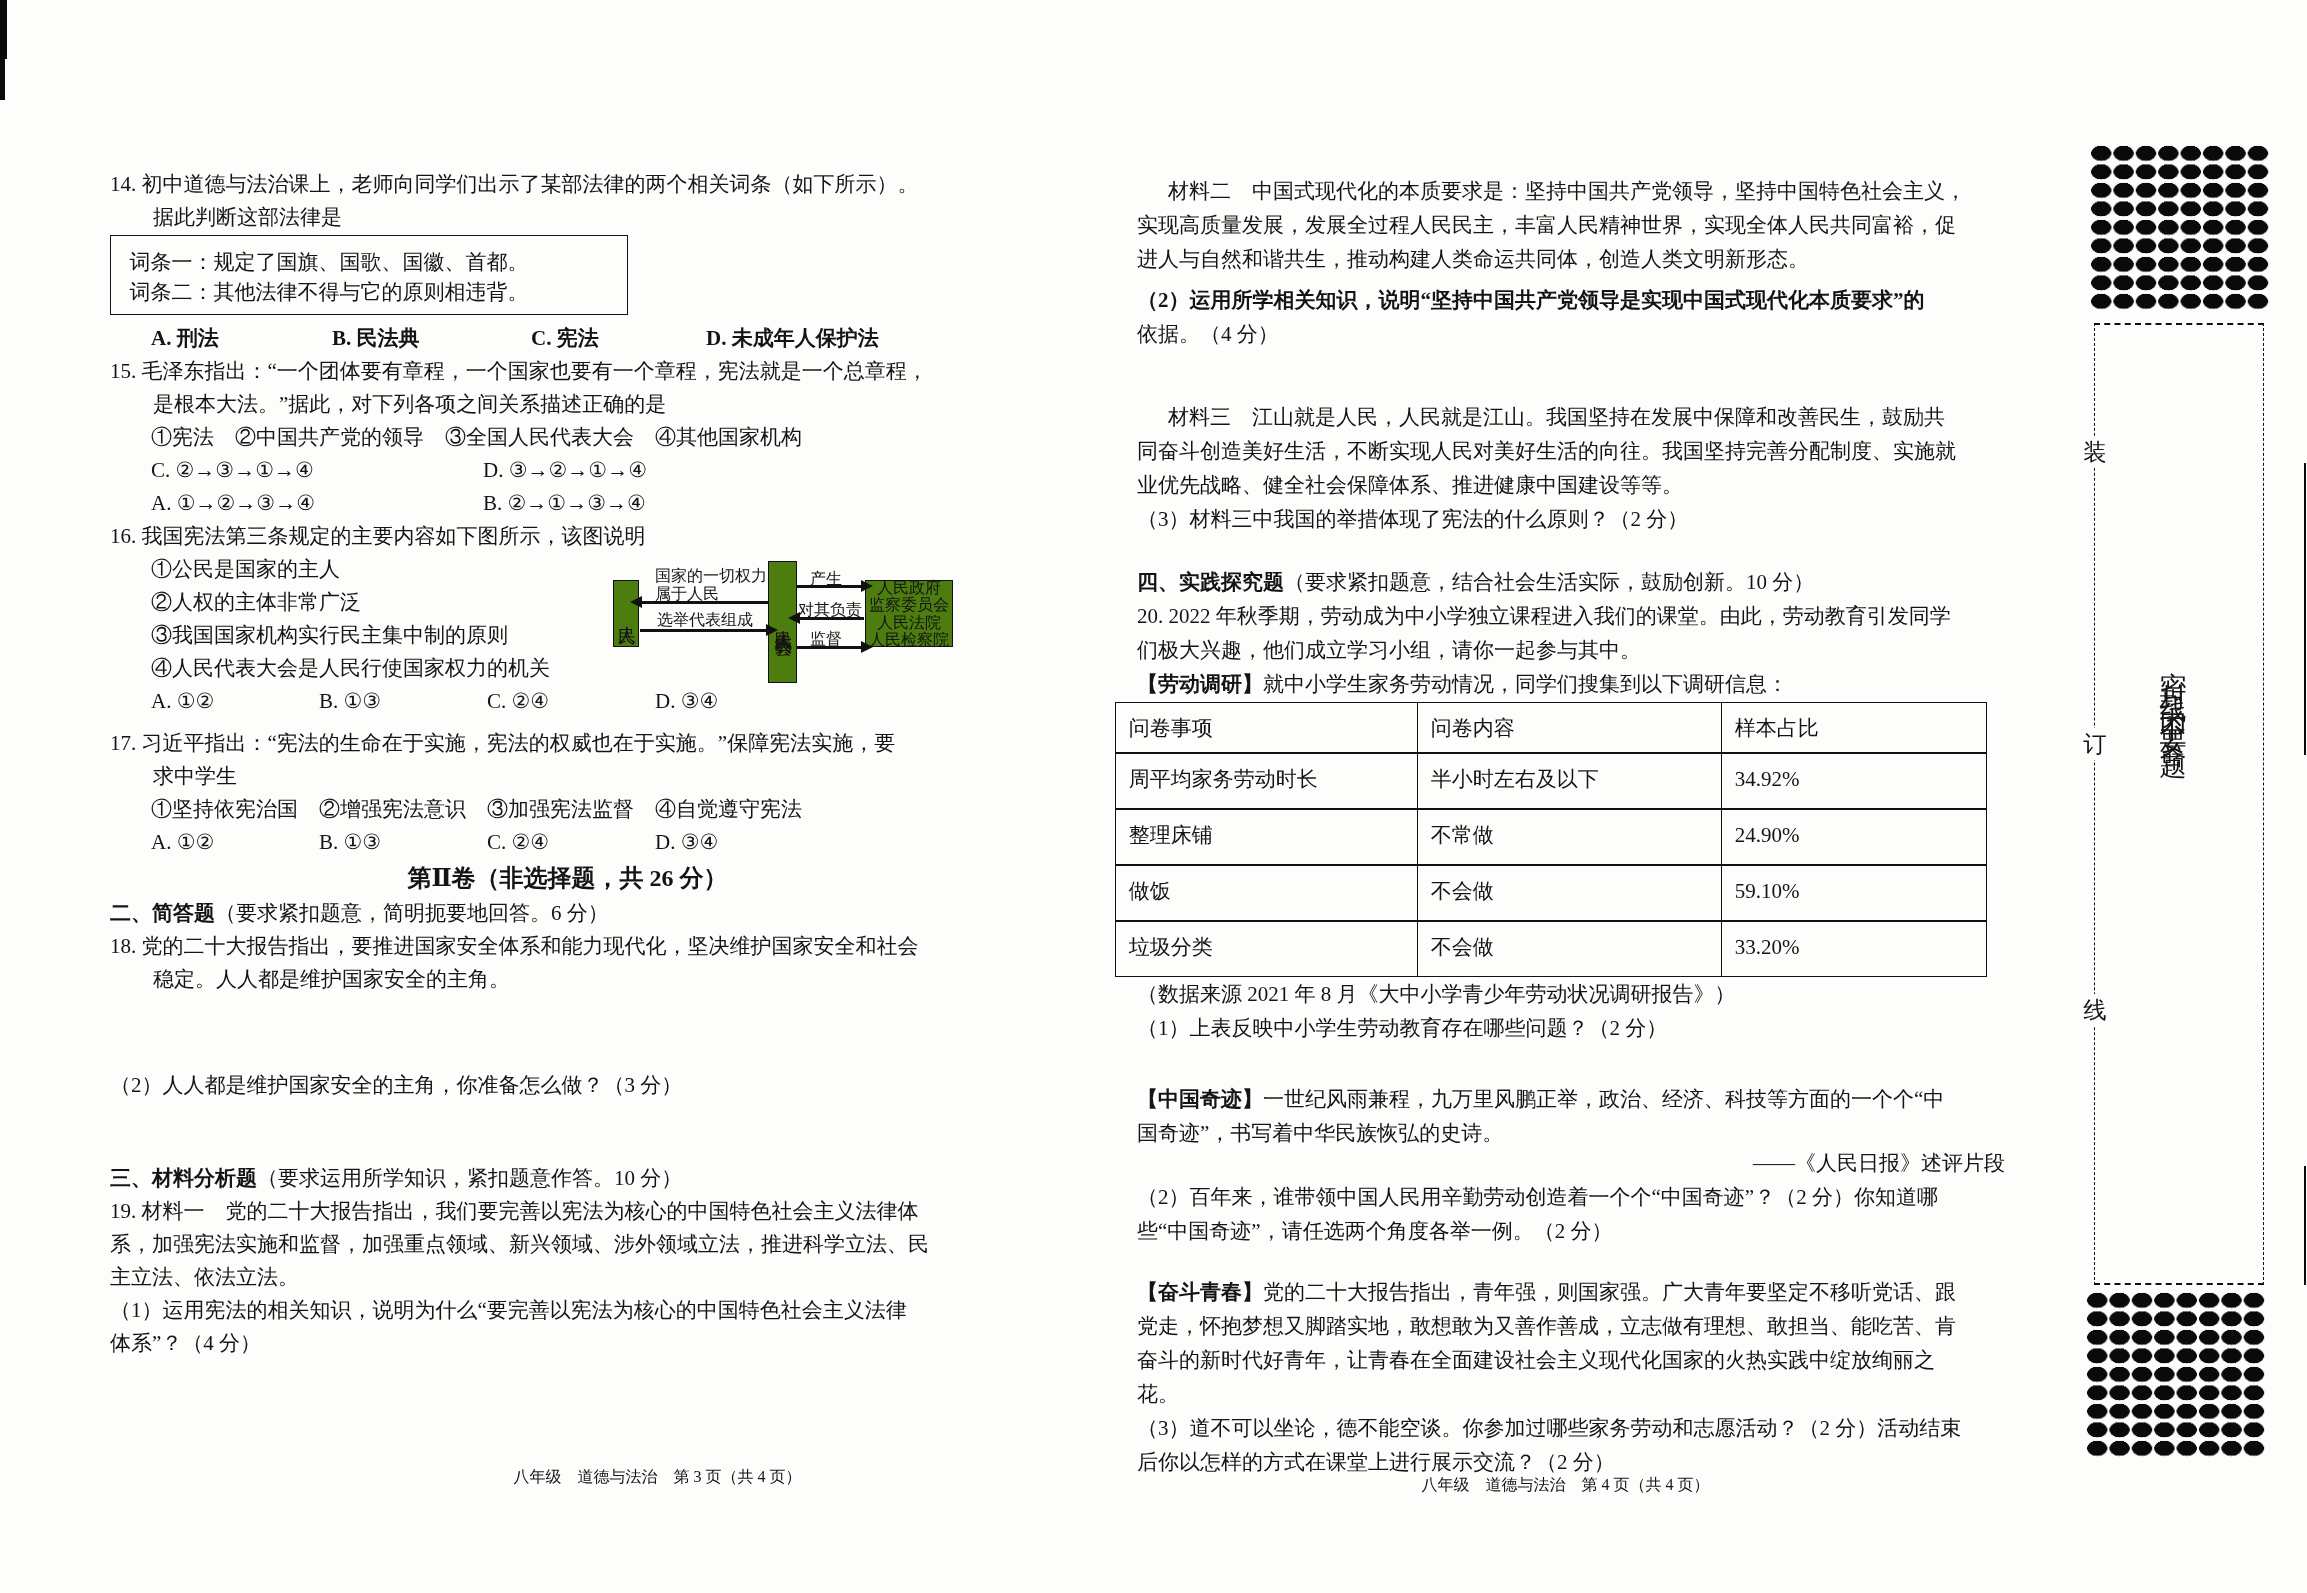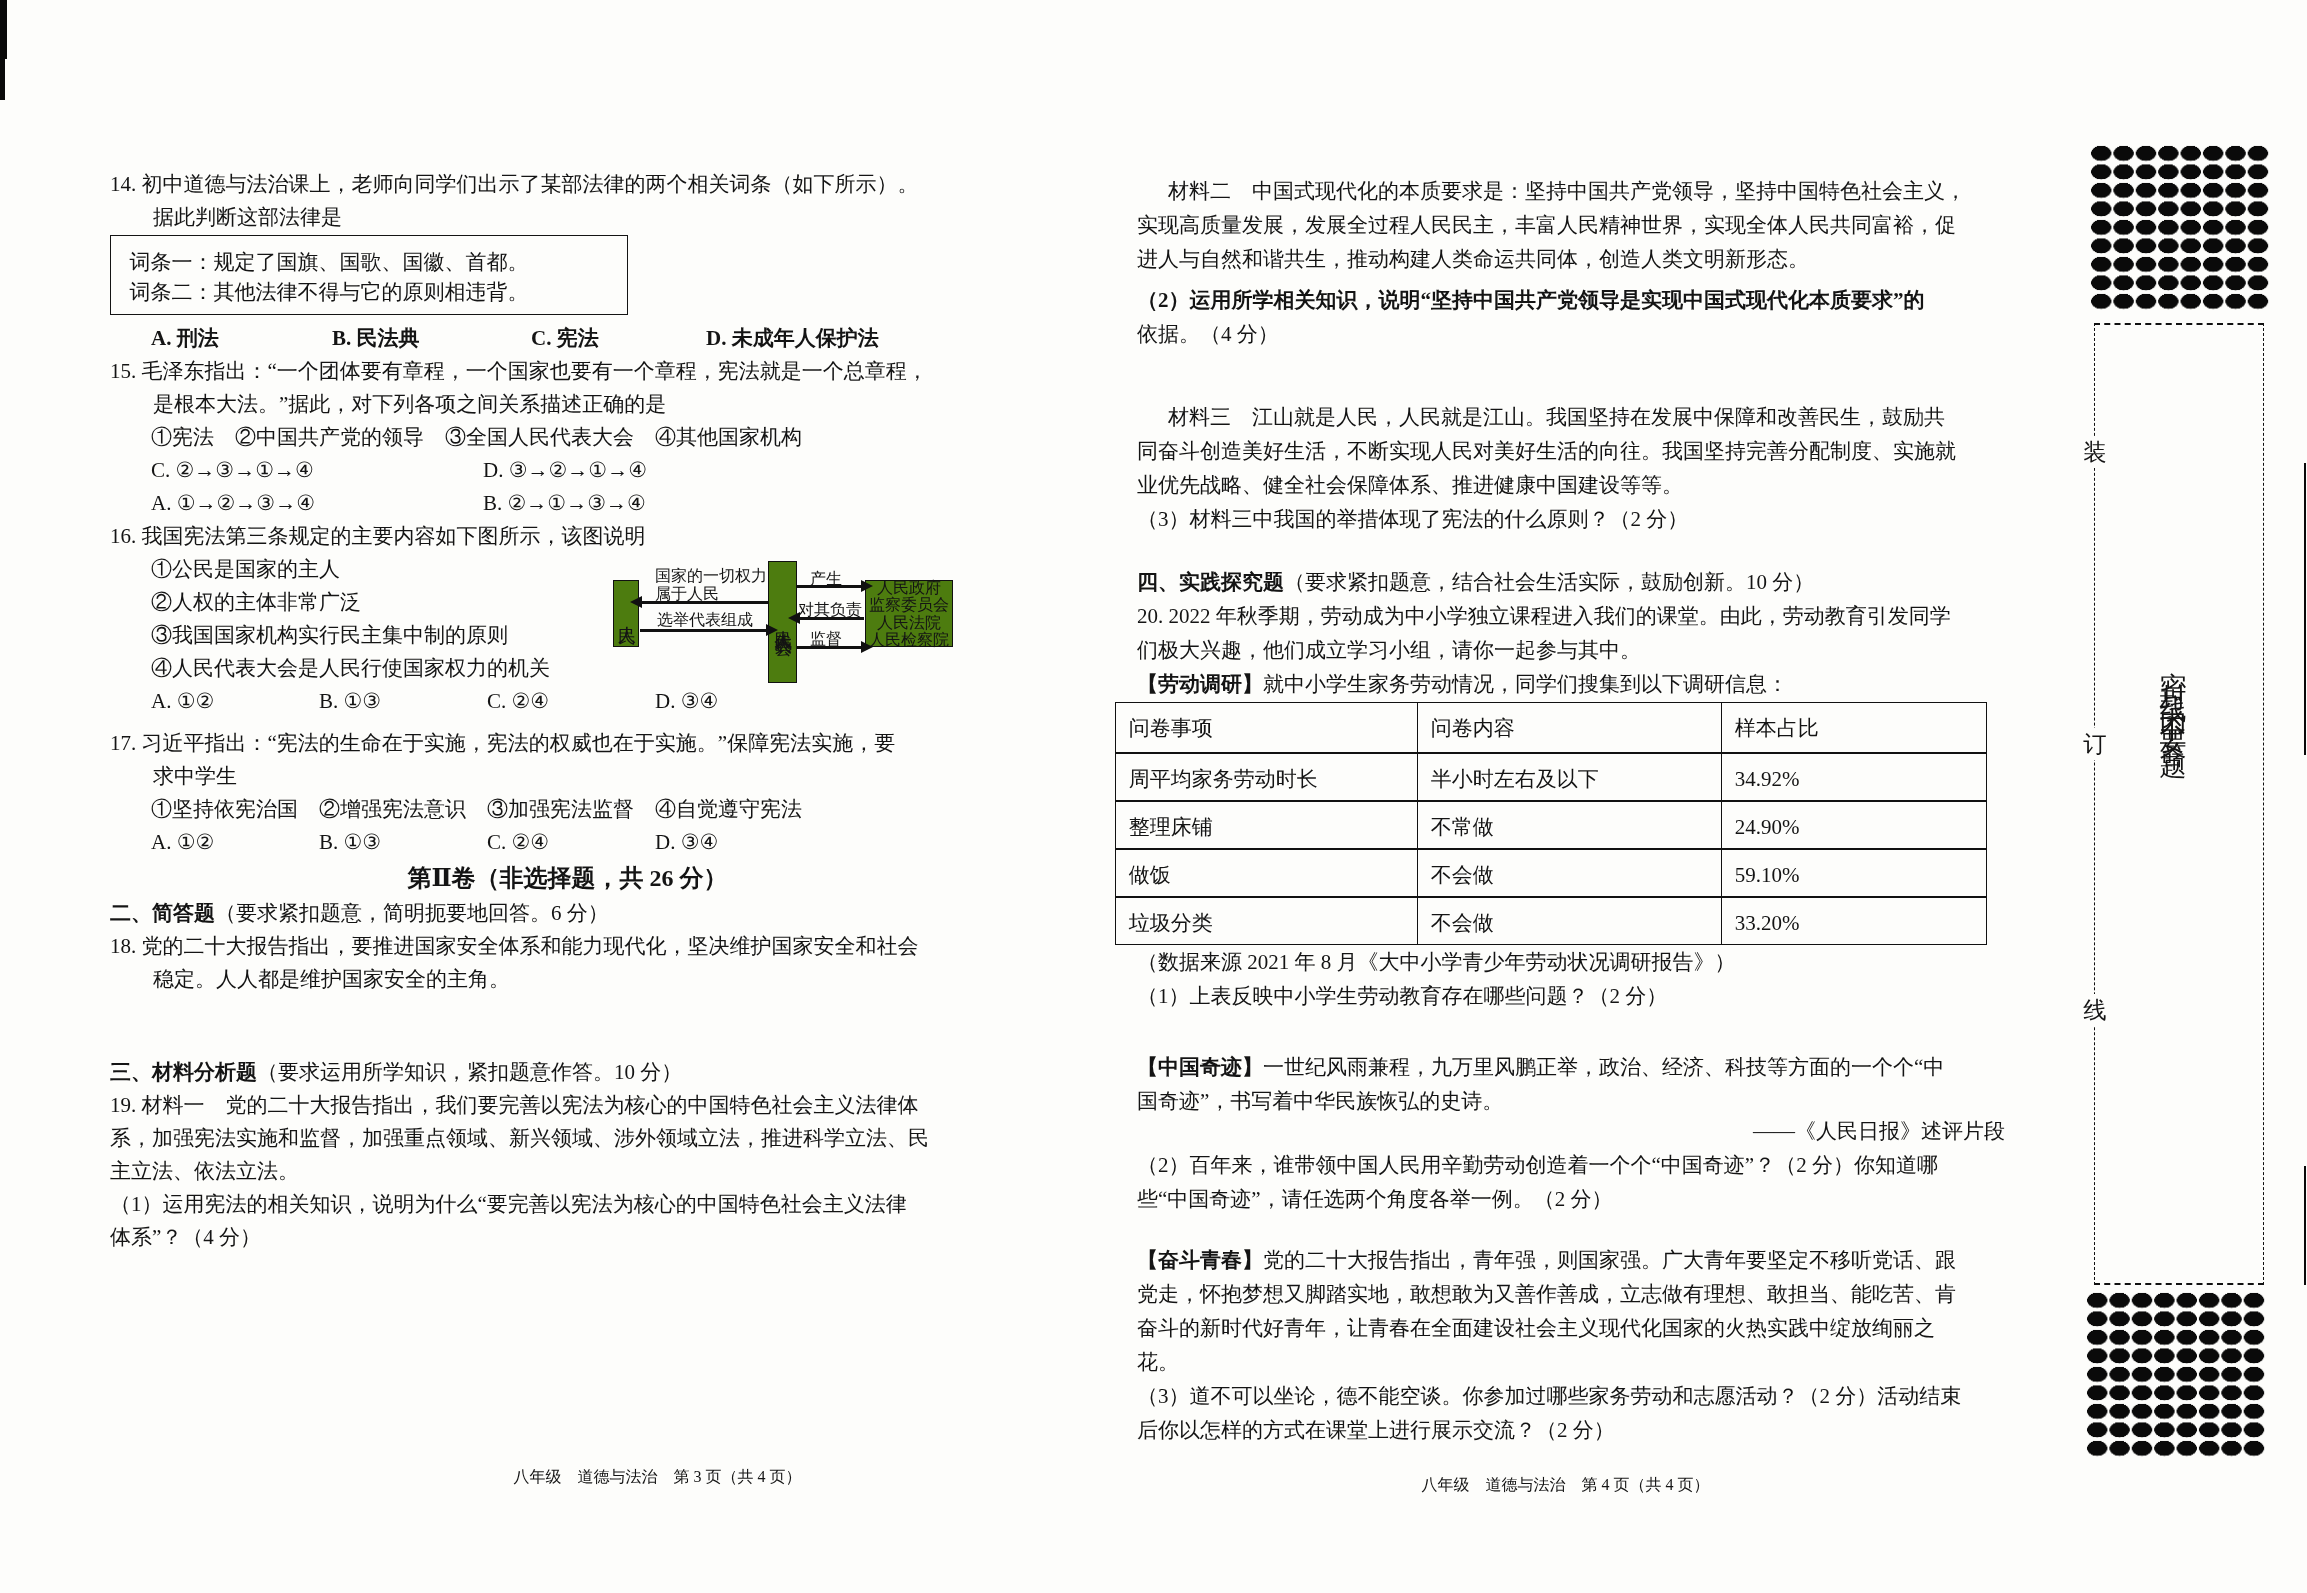--- a/index.html
+++ b/index.html
@@ -41,21 +41,21 @@
   .mt18 { margin-top: 8.8px; }
   .gap150 { margin-top: 73px; }
   .gap122 { margin-top: 59px; }
   .gap100 { margin-top: 49px; }
   .gap60 { margin-top: 29px; }
   .gap75 { margin-top: 37px; }
   .gap55 { margin-top: 27px; }
   .attr { text-align: right; padding-right: 44px; margin-top: -3.9px; }
   
   .stable { margin-top: 1px; margin-left: -22px; width: 872px; border: 1.9px solid #111; }
-  .trow { display: flex; border-top: 2.4px solid #111; height: 48px; }
+  .trow { display: flex; border-top: 2.4px solid #111; height: 56px; }
   .trow.thead { border-top: none; height: 49px; }
   .tc { padding: 7.8px 0 0 12.7px; white-space: nowrap; }
   .tc1 { width: 302px; border-right: 1.5px solid #111; }
   .tc2 { width: 304px; border-right: 1.5px solid #111; }
   .tc3 { flex: 1; }
   
   .diagram { position: absolute; left: 604px; top: 555px; width: 353px; height: 136px; font-size: 16px; line-height: 17.5px; }
   .dbox { position: absolute; border: 1.5px solid #111; display: flex; align-items: center; justify-content: center; text-align: center; background: #4d7c0f; }
   .dvert { writing-mode: vertical-rl; text-orientation: upright; letter-spacing: 1.5px; }
   .dlabel { position: absolute; white-space: nowrap; }
@@ -135,20 +135,21 @@
     </div>
 
     <div class="part2 tl">第Ⅱ卷（非选择题，共 26 分）</div>
 
     <div class="tl">
       <span class="seclabel">二、简答题</span><span>（要求紧扣题意，简明扼要地回答。6 分）</span>
     </div>
 
     <div class="tl">18. 党的二十大报告指出，要推进国家安全体系和能力现代化，坚决维护国家安全和社会</div>
     <div class="tl ind88">稳定。人人都是维护国家安全的主角。</div>
+    <div class="tl gap150">（2）人人都是维护国家安全的主角，你准备怎么做？（3 分）</div>
 
     <div class="tl gap122">
       <span class="seclabel">三、材料分析题</span><span>（要求运用所学知识，紧扣题意作答。10 分）</span>
     </div>
 
     <div class="tl">19. 材料一　党的二十大报告指出，我们要完善以宪法为核心的中国特色社会主义法律体</div>
     <div class="tl">系，加强宪法实施和监督，加强重点领域、新兴领域、涉外领域立法，推进科学立法、民</div>
     <div class="tl">主立法、依法立法。</div>
     <div class="tl">（1）运用宪法的相关知识，说明为什么“要完善以宪法为核心的中国特色社会主义法律</div>
     <div class="tl">体系”？（4 分）</div>

